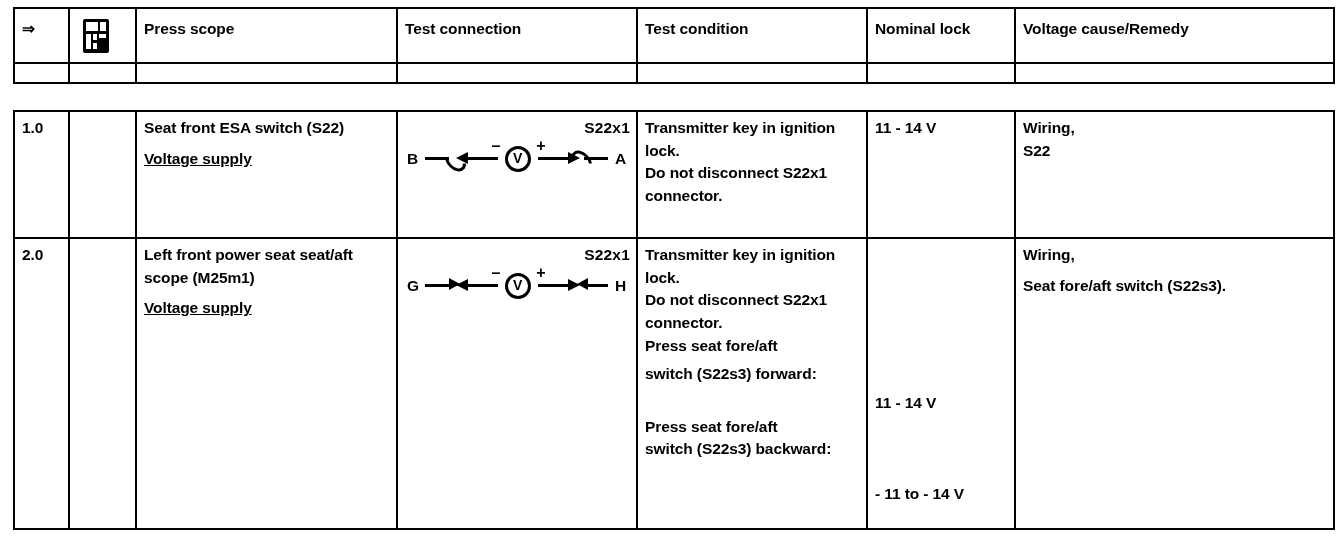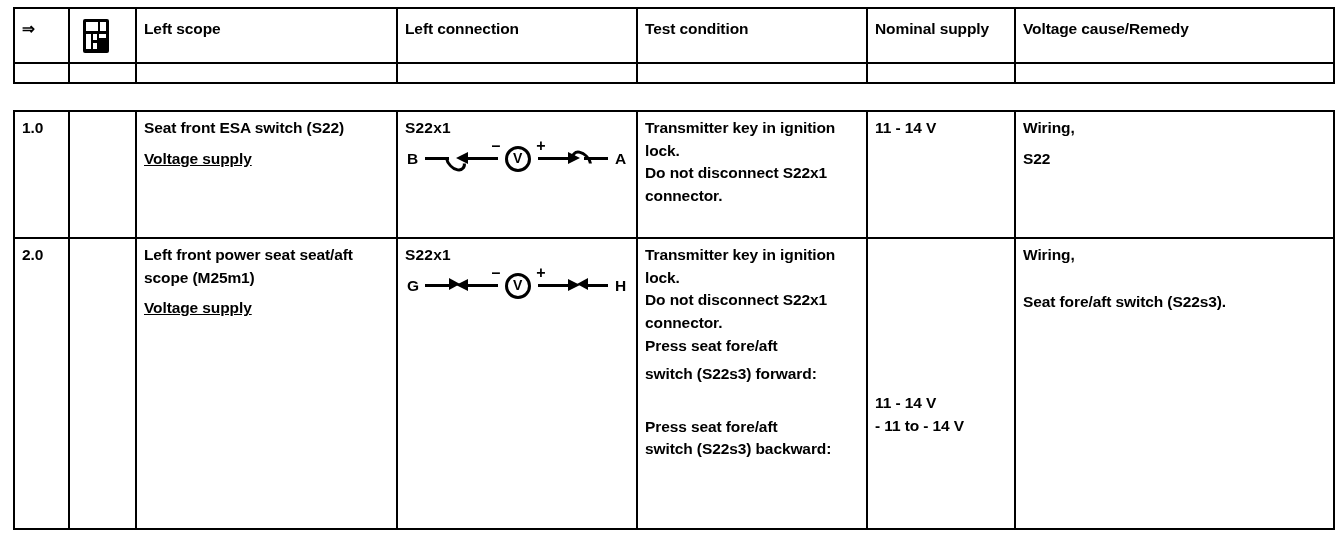--- a/index.html
+++ b/index.html
@@ -128,21 +128,21 @@
 
   
   .conn {
     position: relative;
     width: 100%;
     height: 100%;
     min-height: 60px;
   }
   .conn .label-top {
     display: block;
-    text-align: left;
+    text-align: right;
     font-weight: 700;
     font-size: 15.5px;
     margin-bottom: 2px;
     letter-spacing: 0.2px;
   }
   .conn .diagram {
     position: relative;
     height: 34px;
   }
   .term {
@@ -270,24 +270,24 @@
       <td class="hd">
         <div class="meter-icon">
           <span class="screen"></span>
               <span class="dial"></span>
           <span class="b1"></span>
               <span class="b2"></span>
           <span class="b3"></span>
               <span class="b4"></span>
         </div>
       </td>
-      <td class="hd">Left scope</td>
-      <td class="hd">Left connection</td>
+      <td class="hd">Press scope</td>
+      <td class="hd">Test connection</td>
       <td class="hd">Test condition</td>
-      <td class="hd">Nominal supply</td>
+      <td class="hd">Nominal lock</td>
       <td class="hd">Voltage cause/Remedy</td>
     </tr>
     <tr>
       <td class="hd-blank"></td>
       <td class="hd-blank"></td>
       <td class="hd-blank"></td>
       <td class="hd-blank"></td>
       <td class="hd-blank"></td>
       <td class="hd-blank"></td>
       <td class="hd-blank"></td>
@@ -342,21 +342,21 @@
         <span class="txt-line">Transmitter key in ignition</span>
         <span class="txt-line">lock.</span>
         <span class="txt-line">Do not disconnect S22x1</span>
         <span class="txt-line">connector.</span>
       </td>
       <td>
         <span class="txt-line">11 - 14 V</span>
       </td>
       <td>
         <span class="txt-line">Wiring,</span>
-        <span class="txt-line" style="margin-top:8px">S22</span>
+        <span class="txt-line" style="">S22</span>
       </td>
     </tr>
 
     <tr style="height:291px">
       <td class="idx">2.0</td>
       <td></td>
       <td>
         <span class="txt-line">Left front power seat seat/aft</span>
         <span class="txt-line">scope (M25m1)</span>
         <span class="txt-line bold" style="margin-top:8px">Voltage supply</span>
@@ -391,23 +391,23 @@
         <span class="txt-line">Do not disconnect S22x1</span>
         <span class="txt-line">connector.</span>
         <span class="txt-line">Press seat fore/aft</span>
         <span class="txt-line" style="margin-top:6px">switch (S22s3) forward:</span>
         <span class="txt-line" style="height:30px">&nbsp;</span>
         <span class="txt-line">Press seat fore/aft</span>
         <span class="txt-line" style="">switch (S22s3) backward:</span>
       </td>
       <td>
         <span class="txt-line" style="margin-top:148px">11 - 14 V</span>
-        <span class="txt-line" style="">- 11 to - 14 V</span>
+        <span class="txt-line" style="margin-top:68px">- 11 to - 14 V</span>
       </td>
       <td>
         <span class="txt-line">Wiring,</span>
-        <span class="txt-line" style="margin-top:24px">Seat fore/aft switch (S22s3).</span>
+        <span class="txt-line" style="margin-top:8px">Seat fore/aft switch (S22s3).</span>
       </td>
     </tr>
   </tbody>
     </table>
 
 </div>
 
 </body></html>

